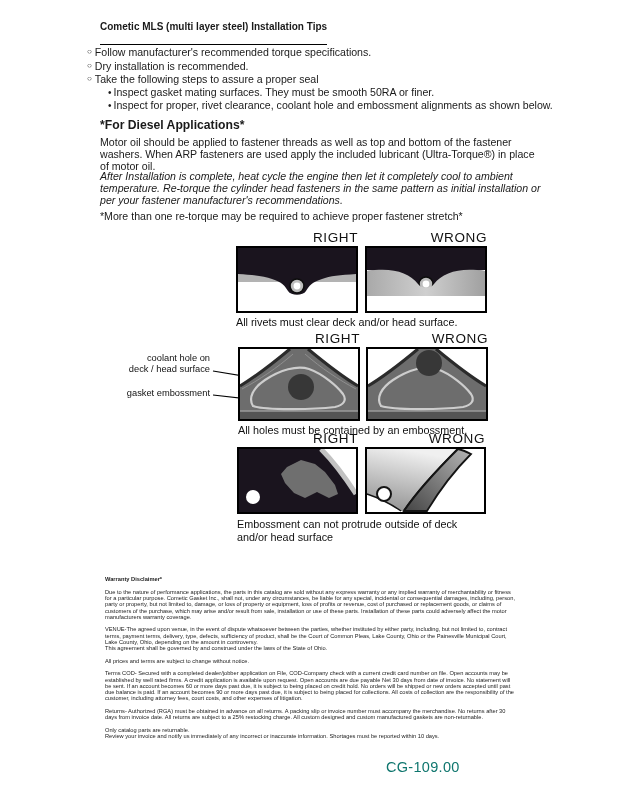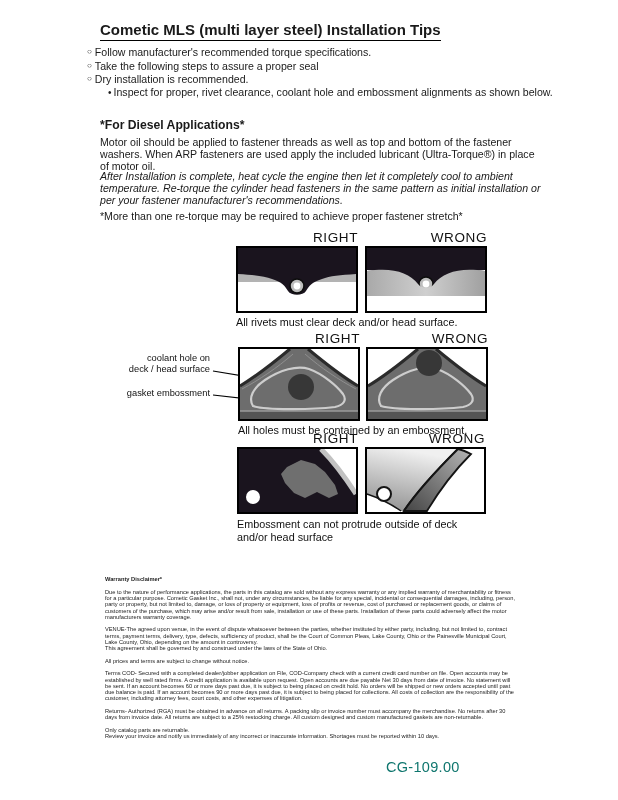--- a/index.html
+++ b/index.html
@@ -3,22 +3,22 @@
 <meta charset="utf-8">
 <style>
   html,body{margin:0;padding:0;}
   body{
     width:618px;height:800px;position:relative;background:#ffffff;
     font-family:"Liberation Sans","DejaVu Sans",sans-serif;color:#1a1a1a;
     overflow:hidden;
   }
   .abs{position:absolute;}
   
-  #title{left:100px;top:21px;font-size:15px;font-weight:bold;
-         border-bottom:1.6px solid #000;padding-bottom:2px;}
+  #title{left:100px;top:21px;font-size:10px;font-weight:bold;
+         border-bottom:1.6px solid #000;padding-bottom:12px;}
   
   #bullets{left:87px;top:45px;font-size:10.6px;line-height:13.2px;width:470px;}
   .b-row{white-space:nowrap;}
   .obullet{font-size:8px;vertical-align:1.5px;margin-right:3px;}
   .sub{padding-left:21px;}
   .fbullet{font-size:10px;margin-right:2px;}
   
   #diesel-heading{left:100px;top:118px;font-size:12.2px;font-weight:bold;}
   .para{left:100px;width:443px;font-size:10.6px;line-height:12.2px;}
   #para1{top:136px;}
@@ -38,22 +38,23 @@
   #legal-heading{font-weight:bold;margin:0 0 13px 0;}
   #doc-code{left:386px;top:759px;font-size:14.5px;letter-spacing:.3px;color:#0f766e;}
 </style>
 </head>
 <body>
 
 <div class="abs" id="title">Cometic MLS (multi layer steel) Installation Tips</div>
 
 <div class="abs" id="bullets">
   <div class="b-row"><span class="obullet">○</span><span>Follow manufacturer's recommended torque specifications.</span></div>
+  <div class="b-row"><span class="obullet">○</span><span>Dry installation is recommended.</span></div>
   <div class="b-row"><span class="obullet">○</span><span>Take the following steps to assure a proper seal</span></div>
-  <div class="b-row"><span class="obullet">○</span><span>Dry installation is recommended.</span></div>
+  <div class="b-row sub"><span class="fbullet">•</span><span>Inspect gasket mating surfaces.  They must be smooth 50RA or finer.</span></div>
   <div class="b-row sub"><span class="fbullet">•</span><span>Inspect for proper, rivet clearance, coolant hole and embossment alignments as shown below.</span></div>
 </div>
 
 <div class="abs" id="diesel-heading">*For Diesel Applications*</div>
 <div class="abs para" id="para1">Motor oil should be applied to fastener threads as well as top and bottom of the fastener washers. When ARP fasteners are used apply the included lubricant (Ultra-Torque®) in place of motor oil.</div>
 <div class="abs para" id="para2">After Installation is complete, heat cycle the engine then let it completely cool to ambient temperature. Re-torque the cylinder head fasteners in the same pattern as initial installation or per your fastener manufacturer's recommendations.</div>
 <div class="abs para" id="note">*More than one re-torque may be required to achieve proper fastener stretch*</div>
 
 <div class="abs dg-label" style="left:236px;top:230px;width:122px;">RIGHT</div>
 <div class="abs dg-label" style="left:365px;top:230px;width:122px;">WRONG</div>

